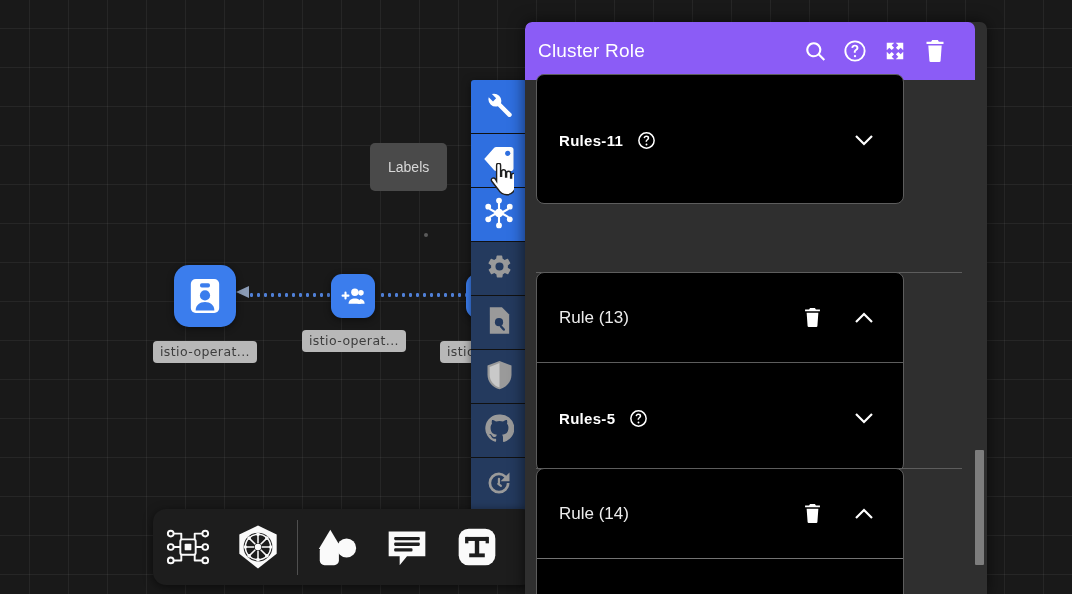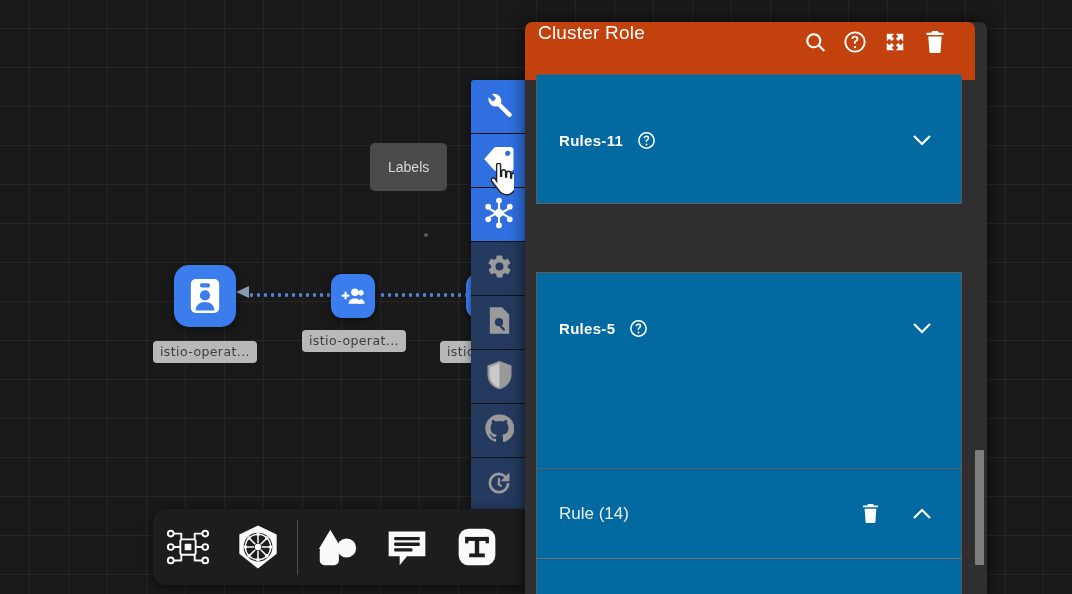--- a/index.html
+++ b/index.html
@@ -176,23 +176,23 @@
     width: 462px;
     height: 572px;
     background: #2f2f2f;
     border-top-left-radius: 7px;
     border-top-right-radius: 7px;
     overflow: hidden;
     box-shadow: 0 0 16px rgba(0,0,0,0.6);
   }
   #panel-header {
     height: 58px;
-    background: #c2410c;
-    display: flex;
-    align-items: flex-start;
+    background: #8b5cf6;
+    display: flex;
+    align-items: center;
     padding: 0 20px 0 13px;
     border-top-left-radius: 7px;
     border-top-right-radius: 7px;
     width: 450px;
     box-sizing: border-box;
   }
   #panel-title {
     color: #ffffff;
     font-size: 19px;
     font-weight: 400;
@@ -210,24 +210,24 @@
 
   #panel-body {
     position: relative;
     height: 514px;
     padding: 0;
   }
 
   .card {
     position: absolute;
     left: 11px;
-    width: 426px;
-    background: #0369a1;
+    width: 368px;
+    background: #000000;
     border: 1px solid #5d5d5d;
-    border-radius: 0;
+    border-radius: 8px;
     box-sizing: border-box;
   }
   .card-sep {
     position: absolute;
     left: 11px;
     width: 426px;
     height: 1px;
     background: #5d5d5d;
   }
   .row {
@@ -573,20 +573,36 @@
           <svg width="20" height="12" viewBox="0 0 20 12">
               <path d="M2 2l8 8 8-8"></path>
             </svg>
         </div>
       </div>
     </div>
 
     <div class="card-sep" style="top:192px;"></div>
 
     <div class="card" style="top:192px; height:200px;">
+      <div style="height:89px; border-bottom:1px solid #5d5d5d;">
+        <div class="row">
+          <div class="rule-name">Rule (13)</div>
+          <div class="sm-icon trash-btn">
+            <svg width="19" height="21" viewBox="0 0 20 24">
+              <path d="M7.2 1h5.6l1.1 1.8h4.6v2.1H1.5V2.8h4.6z"></path>
+              <path d="M3.3 6.5h13.4l-1.1 15.2a1.3 1.3 0 0 1-1.3 1.2H5.7a1.3 1.3 0 0 1-1.3-1.2z"></path>
+            </svg>
+          </div>
+          <div class="chev">
+            <svg width="20" height="12" viewBox="0 0 20 12">
+                <path d="M2 10l8-8 8 8"></path>
+              </svg>
+          </div>
+        </div>
+      </div>
       <div style="height:110px;">
         <div class="row">
           <div class="rules-name">Rules-5</div>
           <div class="sm-icon">
             <svg width="19" height="19" viewBox="0 0 24 24">
               <path d="M12 1.4A10.6 10.6 0 1 0 22.6 12 10.6 10.6 0 0 0 12 1.4zm0 1.9a8.7 8.7 0 1 1 0 17.4 8.7 8.7 0 0 1 0-17.4z"></path>
               <path d="M11.9 5.8c-2 0-3.3 1.2-3.6 3l1.8.3c.2-1 .8-1.6 1.8-1.6.9 0 1.5.5 1.5 1.3 0 .7-.3 1.1-1.2 1.8-1 .8-1.4 1.4-1.4 2.5v.6h1.9v-.5c0-.7.2-1 1-1.6 1.1-.8 1.7-1.6 1.7-2.9 0-1.8-1.4-2.9-3.5-2.9z"></path>
               <circle cx="12" cy="17.1" r="1.2"></circle>
             </svg>
           </div>

